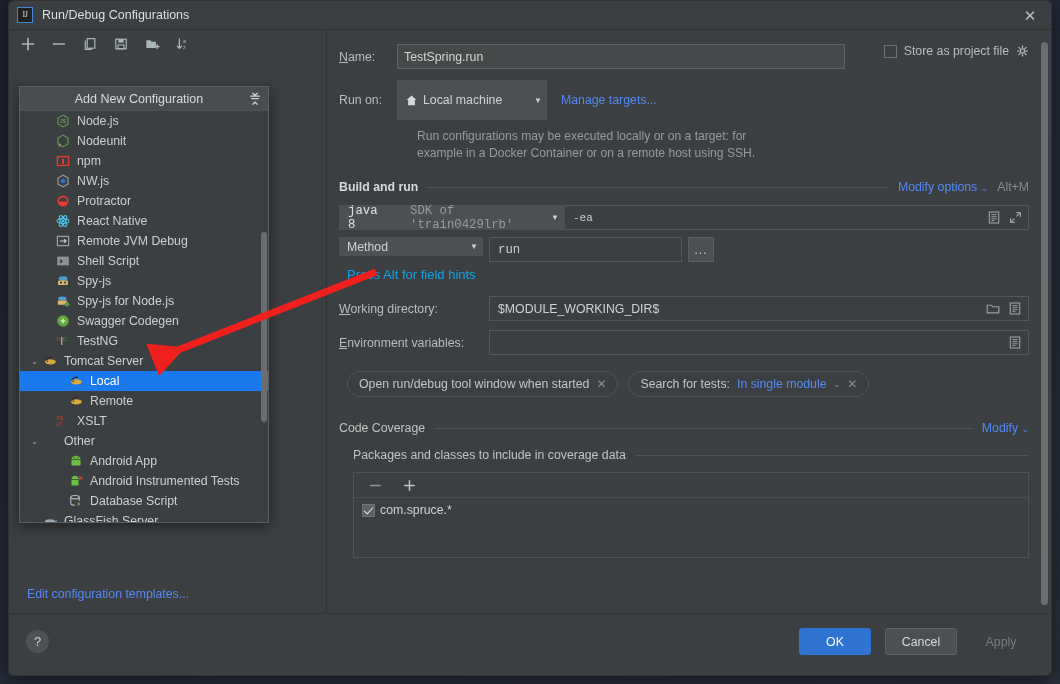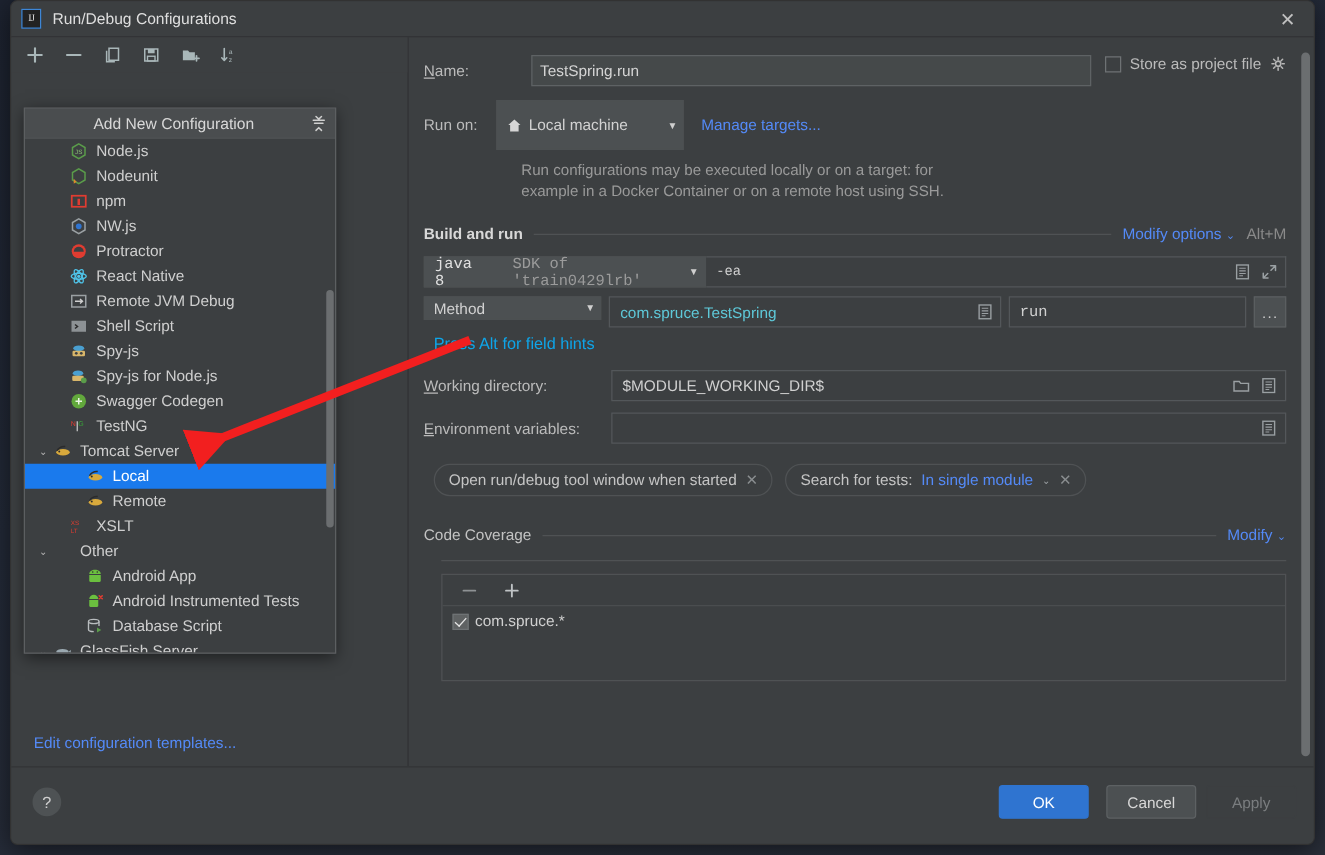--- a/index.html
+++ b/index.html
@@ -167,21 +167,21 @@
     background: #45494a;
     border: 1px solid #5e6264;
     height: 25px;
     color: #d4d4d4;
     font-size: 12.3px;
     display: flex; align-items: center;
     padding: 0 6px;
   }
 
   
-  #name-row { margin-bottom: 11px; gap: 28px; }
+  #name-row { margin-bottom: 11px; }
   #name-label { width: 58px; }
   #name-field { width: 448px; }
 
   #store-wrap {
     position: absolute; right: 22px; top: 14px;
     display: flex; align-items: center; gap: 7px;
     font-size: 12.3px; color: #bbbbbb; cursor: pointer;
   }
   .cbox {
     width: 13px; height: 13px;
@@ -748,31 +748,20 @@
               </span>
             </span>
           </div>
         </div>
 
         <div id="method-row">
           <div class="combo" id="method-combo">
             <span>Method</span>
             <span class="caret">▼</span>
           </div>
-          <div id="class-field">
-            <span>com.spruce.TestSpring</span>
-            <span class="fld-icons">
-              <span class="ficon">
-                <svg class="gi" width="12" height="13" viewBox="0 0 12 13">
-                    <rect x="1.3" y="1" width="9.4" height="11" fill="none" stroke="#9aa0a3" stroke-width="1.1"></rect>
-                    <path d="M3.4 3.6h5.2M3.4 5.7h5.2M3.4 7.8h5.2M3.4 9.6h3" stroke="#9aa0a3" stroke-width=".95"></path>
-                  </svg>
-              </span>
-            </span>
-          </div>
           <div id="run-field">
             <span class="mono">run</span>
           </div>
           <div id="ellipsis-btn">...</div>
         </div>
 
         <div id="alt-hint">Press Alt for field hints</div>
 
         <div id="wd-row">
           <div class="lbl" id="wd-label"><u>W</u>orking directory:</div>
@@ -827,20 +816,21 @@
           <div class="sec-title norm">Code Coverage</div>
           <div class="sec-line"></div>
           <div class="sec-link">
             <span>Modify</span>
             <span style="font-size:9px">⌄</span>
           </div>
         </div>
 
         <div id="cov-inner">
           <div class="section" style="margin-top:0">
+            <div class="sec-title norm">Packages and classes to include in coverage data</div>
             <div class="sec-line"></div>
           </div>
           <div id="cov-panel">
             <div id="cov-toolbar">
               <div class="tb-btn">
                 <svg class="gi" width="13" height="13" viewBox="0 0 13 13">
                     <path d="M1.8 6.5h9.4" stroke="#8e9294" stroke-width="1.5" stroke-linecap="round"></path>
                   </svg>
               </div>
               <div class="tb-btn">

